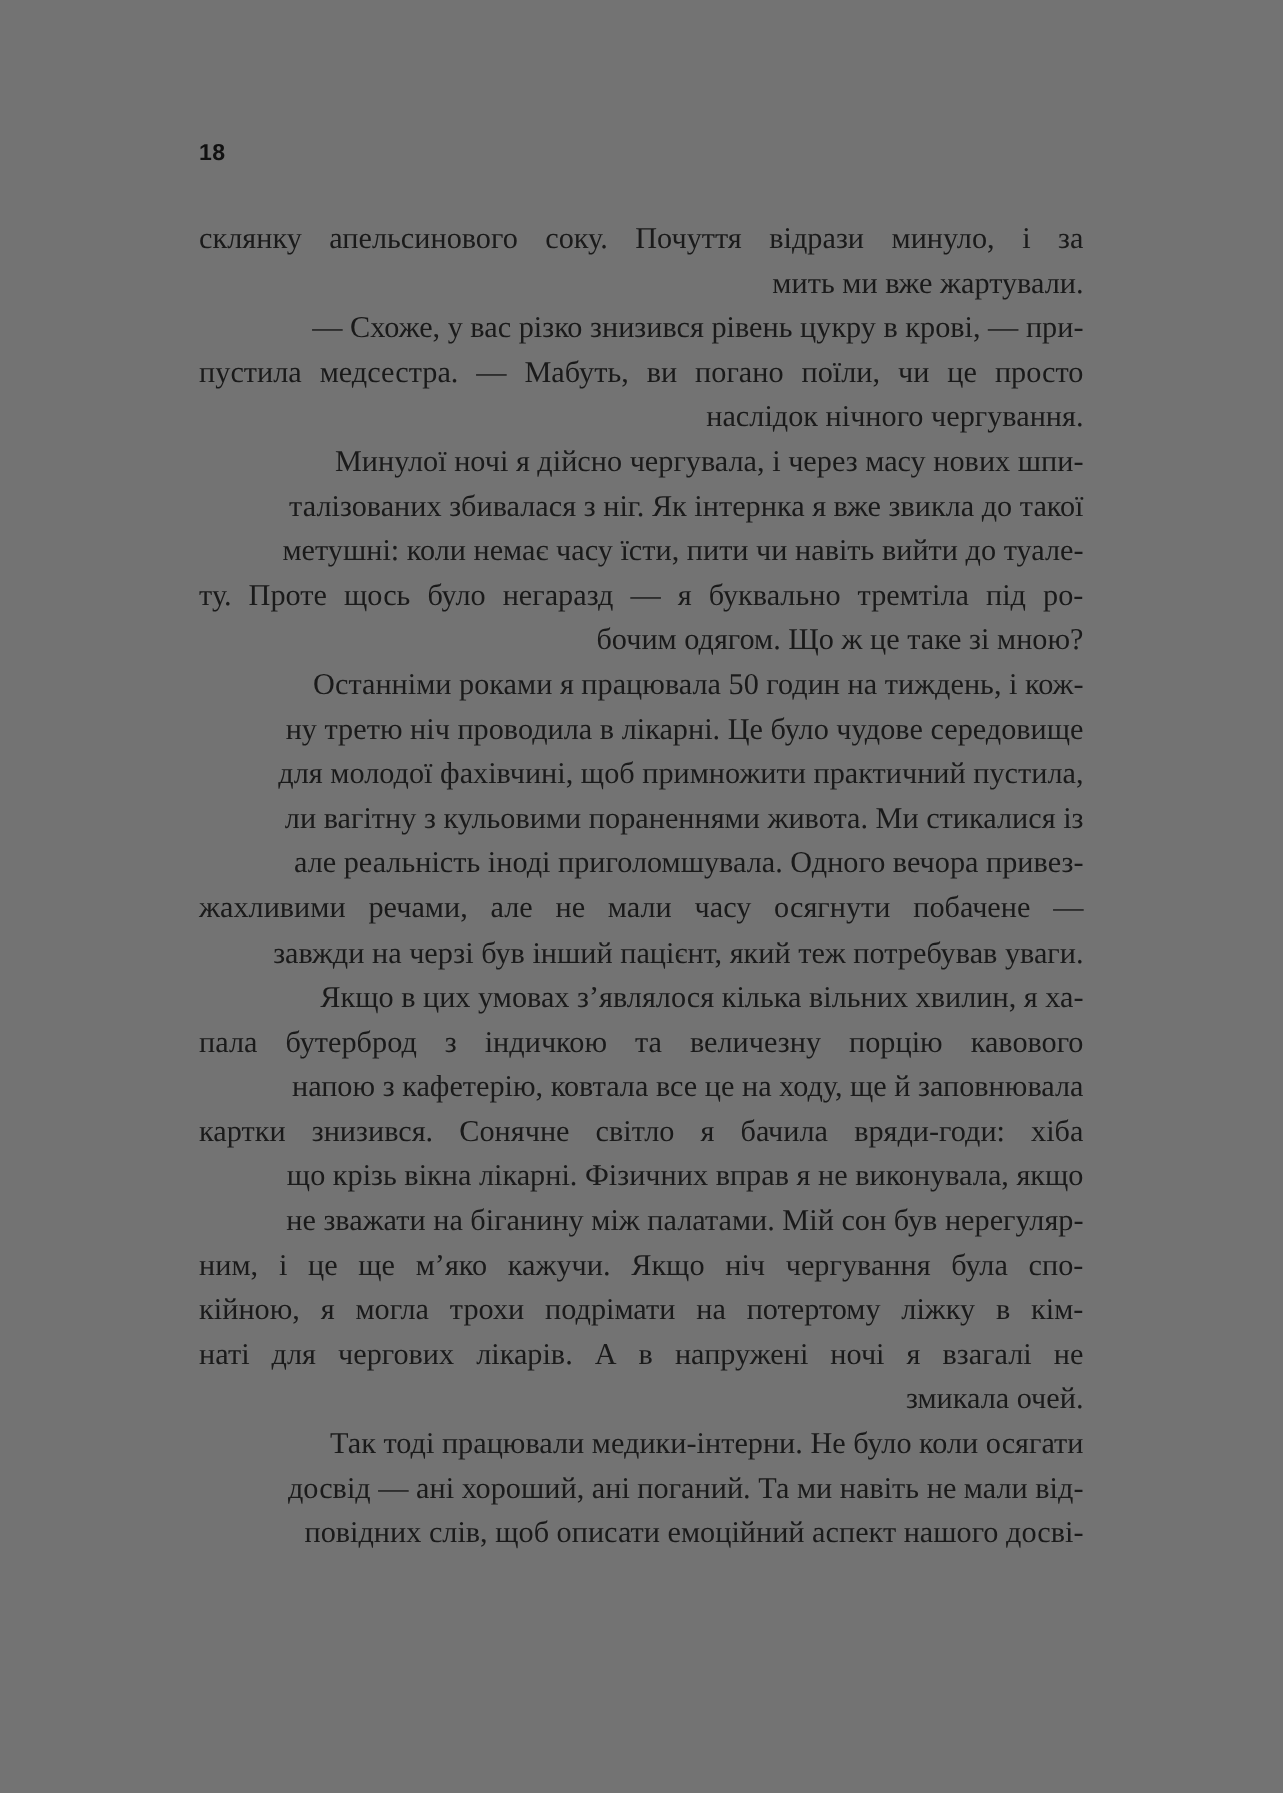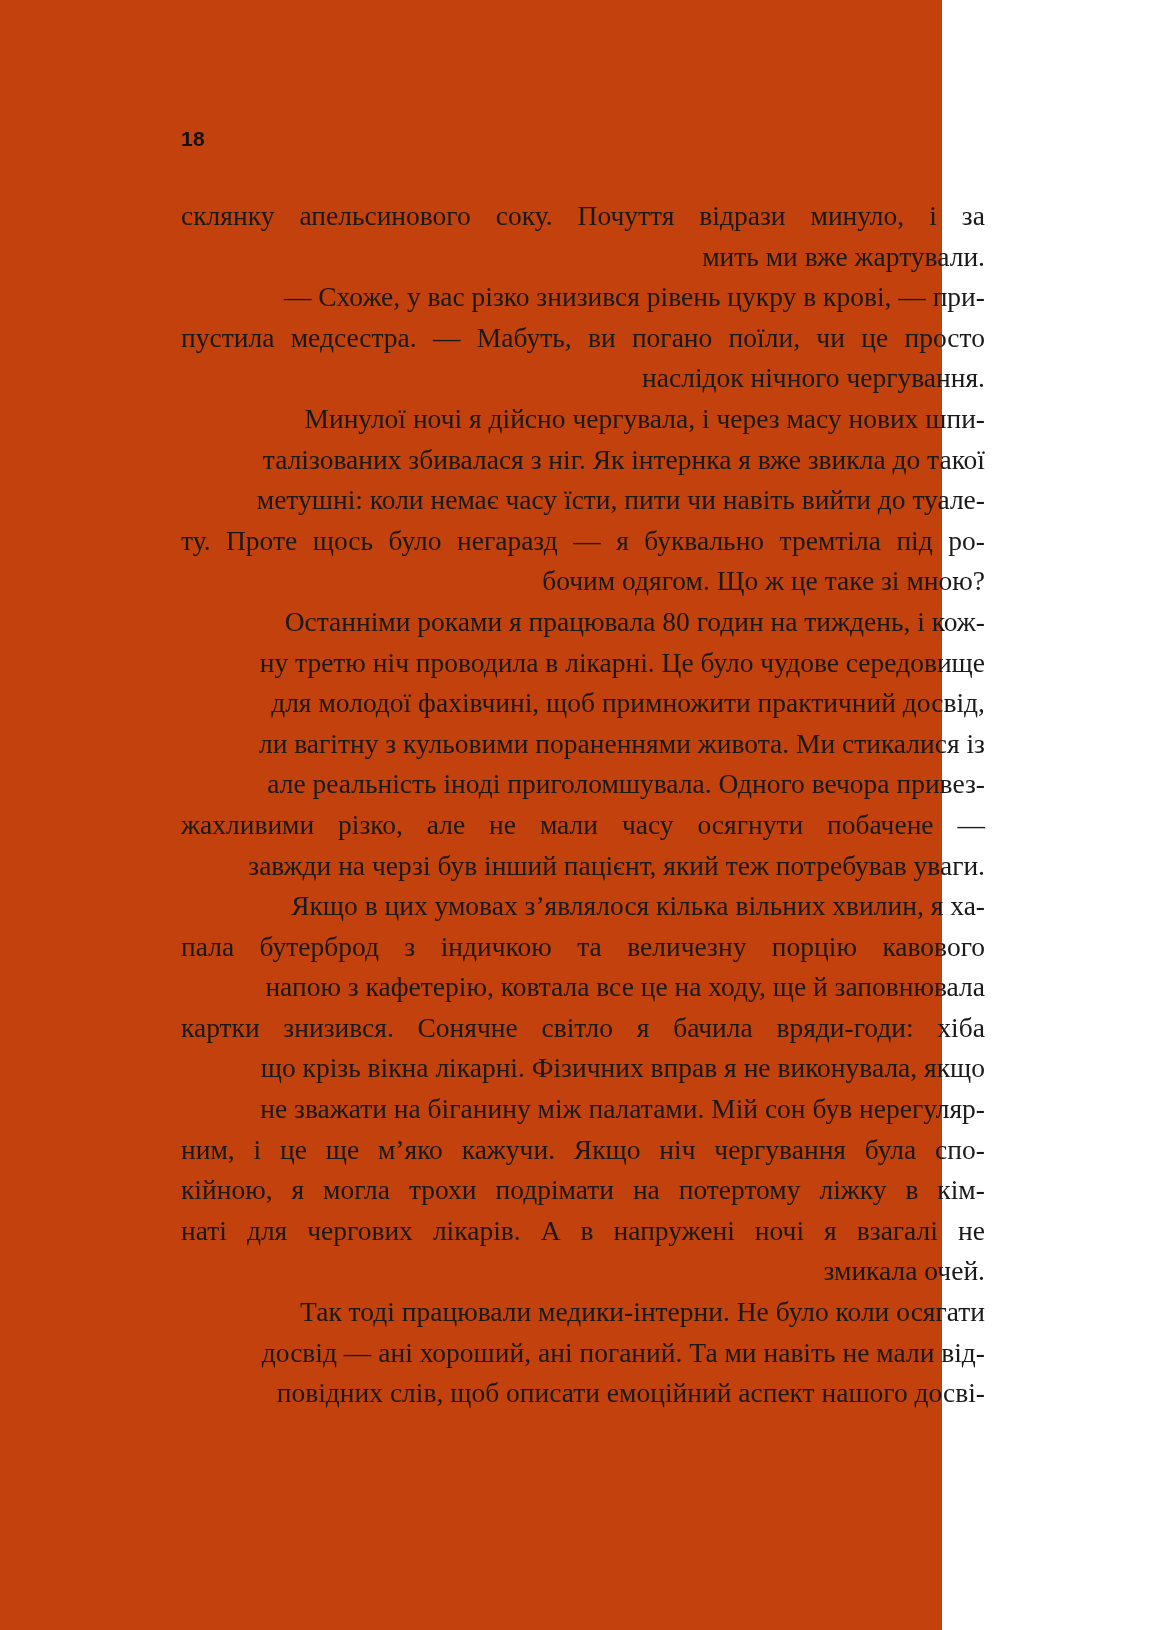--- a/index.html
+++ b/index.html
@@ -11,23 +11,23 @@
   body {
     width: 1166px;
     height: 1630px;
     font-family: "Liberation Serif", "DejaVu Serif", serif;
     color: #1a1a1a;
     overflow: hidden;
   }
 
   .page {
     position: relative;
-    width: 942px;
+    width: 1166px;
     height: 1630px;
-    background: #c2410c;
+    background: #737373;
     box-sizing: border-box;
   }
 
   
   .folio {
     position: absolute;
     top: 128px;
     left: 181px;
     font-family: "Liberation Sans", "DejaVu Sans", sans-serif;
     font-weight: bold;
@@ -93,26 +93,26 @@
         <div class="line last"><span class="w">наслідок нічного чергування.</span></div>
       </div>
       <div class="para">
         <div class="line last"><span class="indent"></span><span class="w">Минулої ночі я дійсно чергувала, і через масу нових шпи-</span></div>
         <div class="line last"><span class="w">талізованих збивалася з ніг. Як інтернка я вже звикла до такої</span></div>
         <div class="line last"><span class="w">метушні: коли немає часу їсти, пити чи навіть вийти до туале-</span></div>
         <div class="line just"><span class="w">ту.</span><span class="w">Проте</span><span class="w">щось</span><span class="w">було</span><span class="w">негаразд</span><span class="w">—</span><span class="w">я</span><span class="w">буквально</span><span class="w">тремтіла</span><span class="w">під</span><span class="w">ро-</span></div>
         <div class="line last"><span class="w">бочим одягом. Що ж це таке зі мною?</span></div>
       </div>
       <div class="para">
-        <div class="line last"><span class="indent"></span><span class="w">Останніми роками я працювала 80 годин на тиждень, і кож-</span></div>
+        <div class="line last"><span class="indent"></span><span class="w">Останніми роками я працювала 50 годин на тиждень, і кож-</span></div>
         <div class="line last"><span class="w">ну третю ніч проводила в лікарні. Це було чудове середовище</span></div>
-        <div class="line last"><span class="w">для молодої фахівчині, щоб примножити практичний досвід,</span></div>
+        <div class="line last"><span class="w">для молодої фахівчині, щоб примножити практичний пустила,</span></div>
         <div class="line last"><span class="w">ли вагітну з кульовими пораненнями живота. Ми стикалися із</span></div>
         <div class="line last"><span class="w">але реальність іноді приголомшувала. Одного вечора привез-</span></div>
-        <div class="line just"><span class="w">жахливими</span><span class="w">різко,</span><span class="w">але</span><span class="w">не</span><span class="w">мали</span><span class="w">часу</span><span class="w">осягнути</span><span class="w">побачене</span><span class="w">—</span></div>
+        <div class="line just"><span class="w">жахливими</span><span class="w">речами,</span><span class="w">але</span><span class="w">не</span><span class="w">мали</span><span class="w">часу</span><span class="w">осягнути</span><span class="w">побачене</span><span class="w">—</span></div>
         <div class="line last"><span class="w">завжди на черзі був інший пацієнт, який теж потребував уваги.</span></div>
       </div>
       <div class="para">
         <div class="line last"><span class="indent"></span><span class="w">Якщо в цих умовах з’являлося кілька вільних хвилин, я ха-</span></div>
         <div class="line just"><span class="w">пала</span><span class="w">бутерброд</span><span class="w">з</span><span class="w">індичкою</span><span class="w">та</span><span class="w">величезну</span><span class="w">порцію</span><span class="w">кавового</span></div>
         <div class="line last"><span class="w">напою з кафетерію, ковтала все це на ходу, ще й заповнювала</span></div>
         <div class="line just"><span class="w">картки</span><span class="w">знизився.</span><span class="w">Сонячне</span><span class="w">світло</span><span class="w">я</span><span class="w">бачила</span><span class="w">вряди-годи:</span><span class="w">хіба</span></div>
         <div class="line last"><span class="w">що крізь вікна лікарні. Фізичних вправ я не виконувала, якщо</span></div>
         <div class="line last"><span class="w">не зважати на біганину між палатами. Мій сон був нерегуляр-</span></div>
         <div class="line just"><span class="w">ним,</span><span class="w">і</span><span class="w">це</span><span class="w">ще</span><span class="w">м’яко</span><span class="w">кажучи.</span><span class="w">Якщо</span><span class="w">ніч</span><span class="w">чергування</span><span class="w">була</span><span class="w">спо-</span></div>

